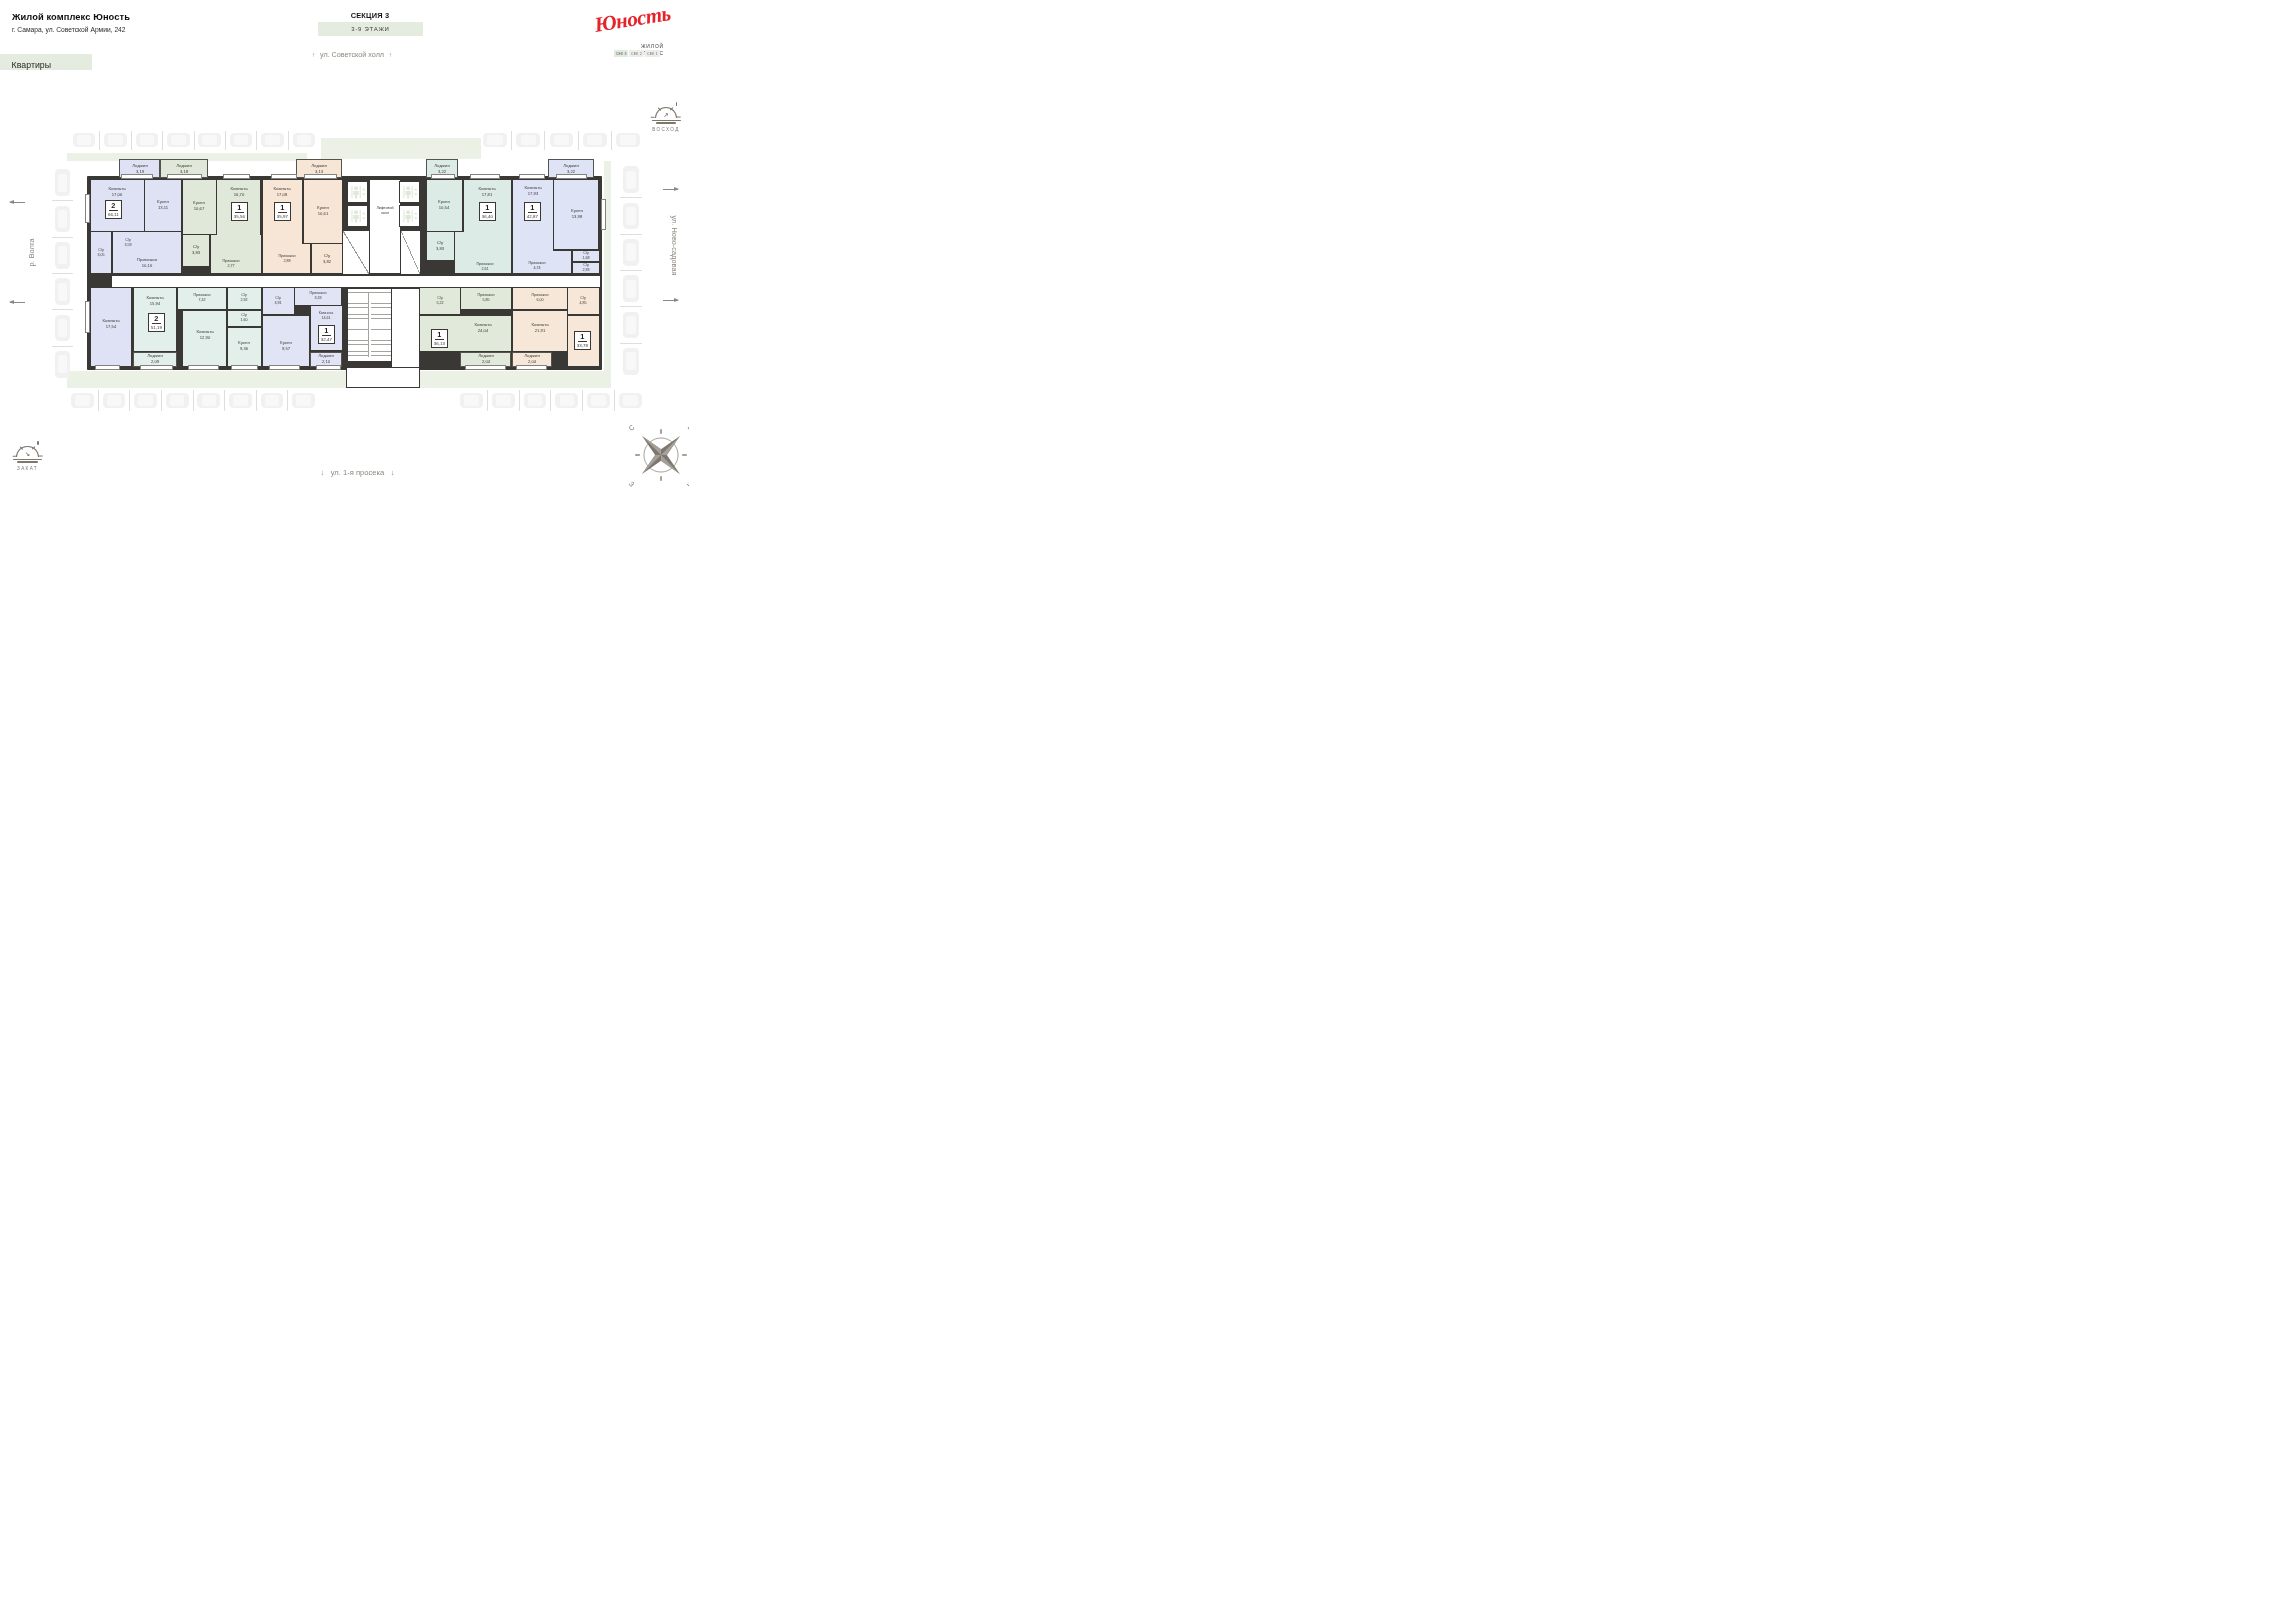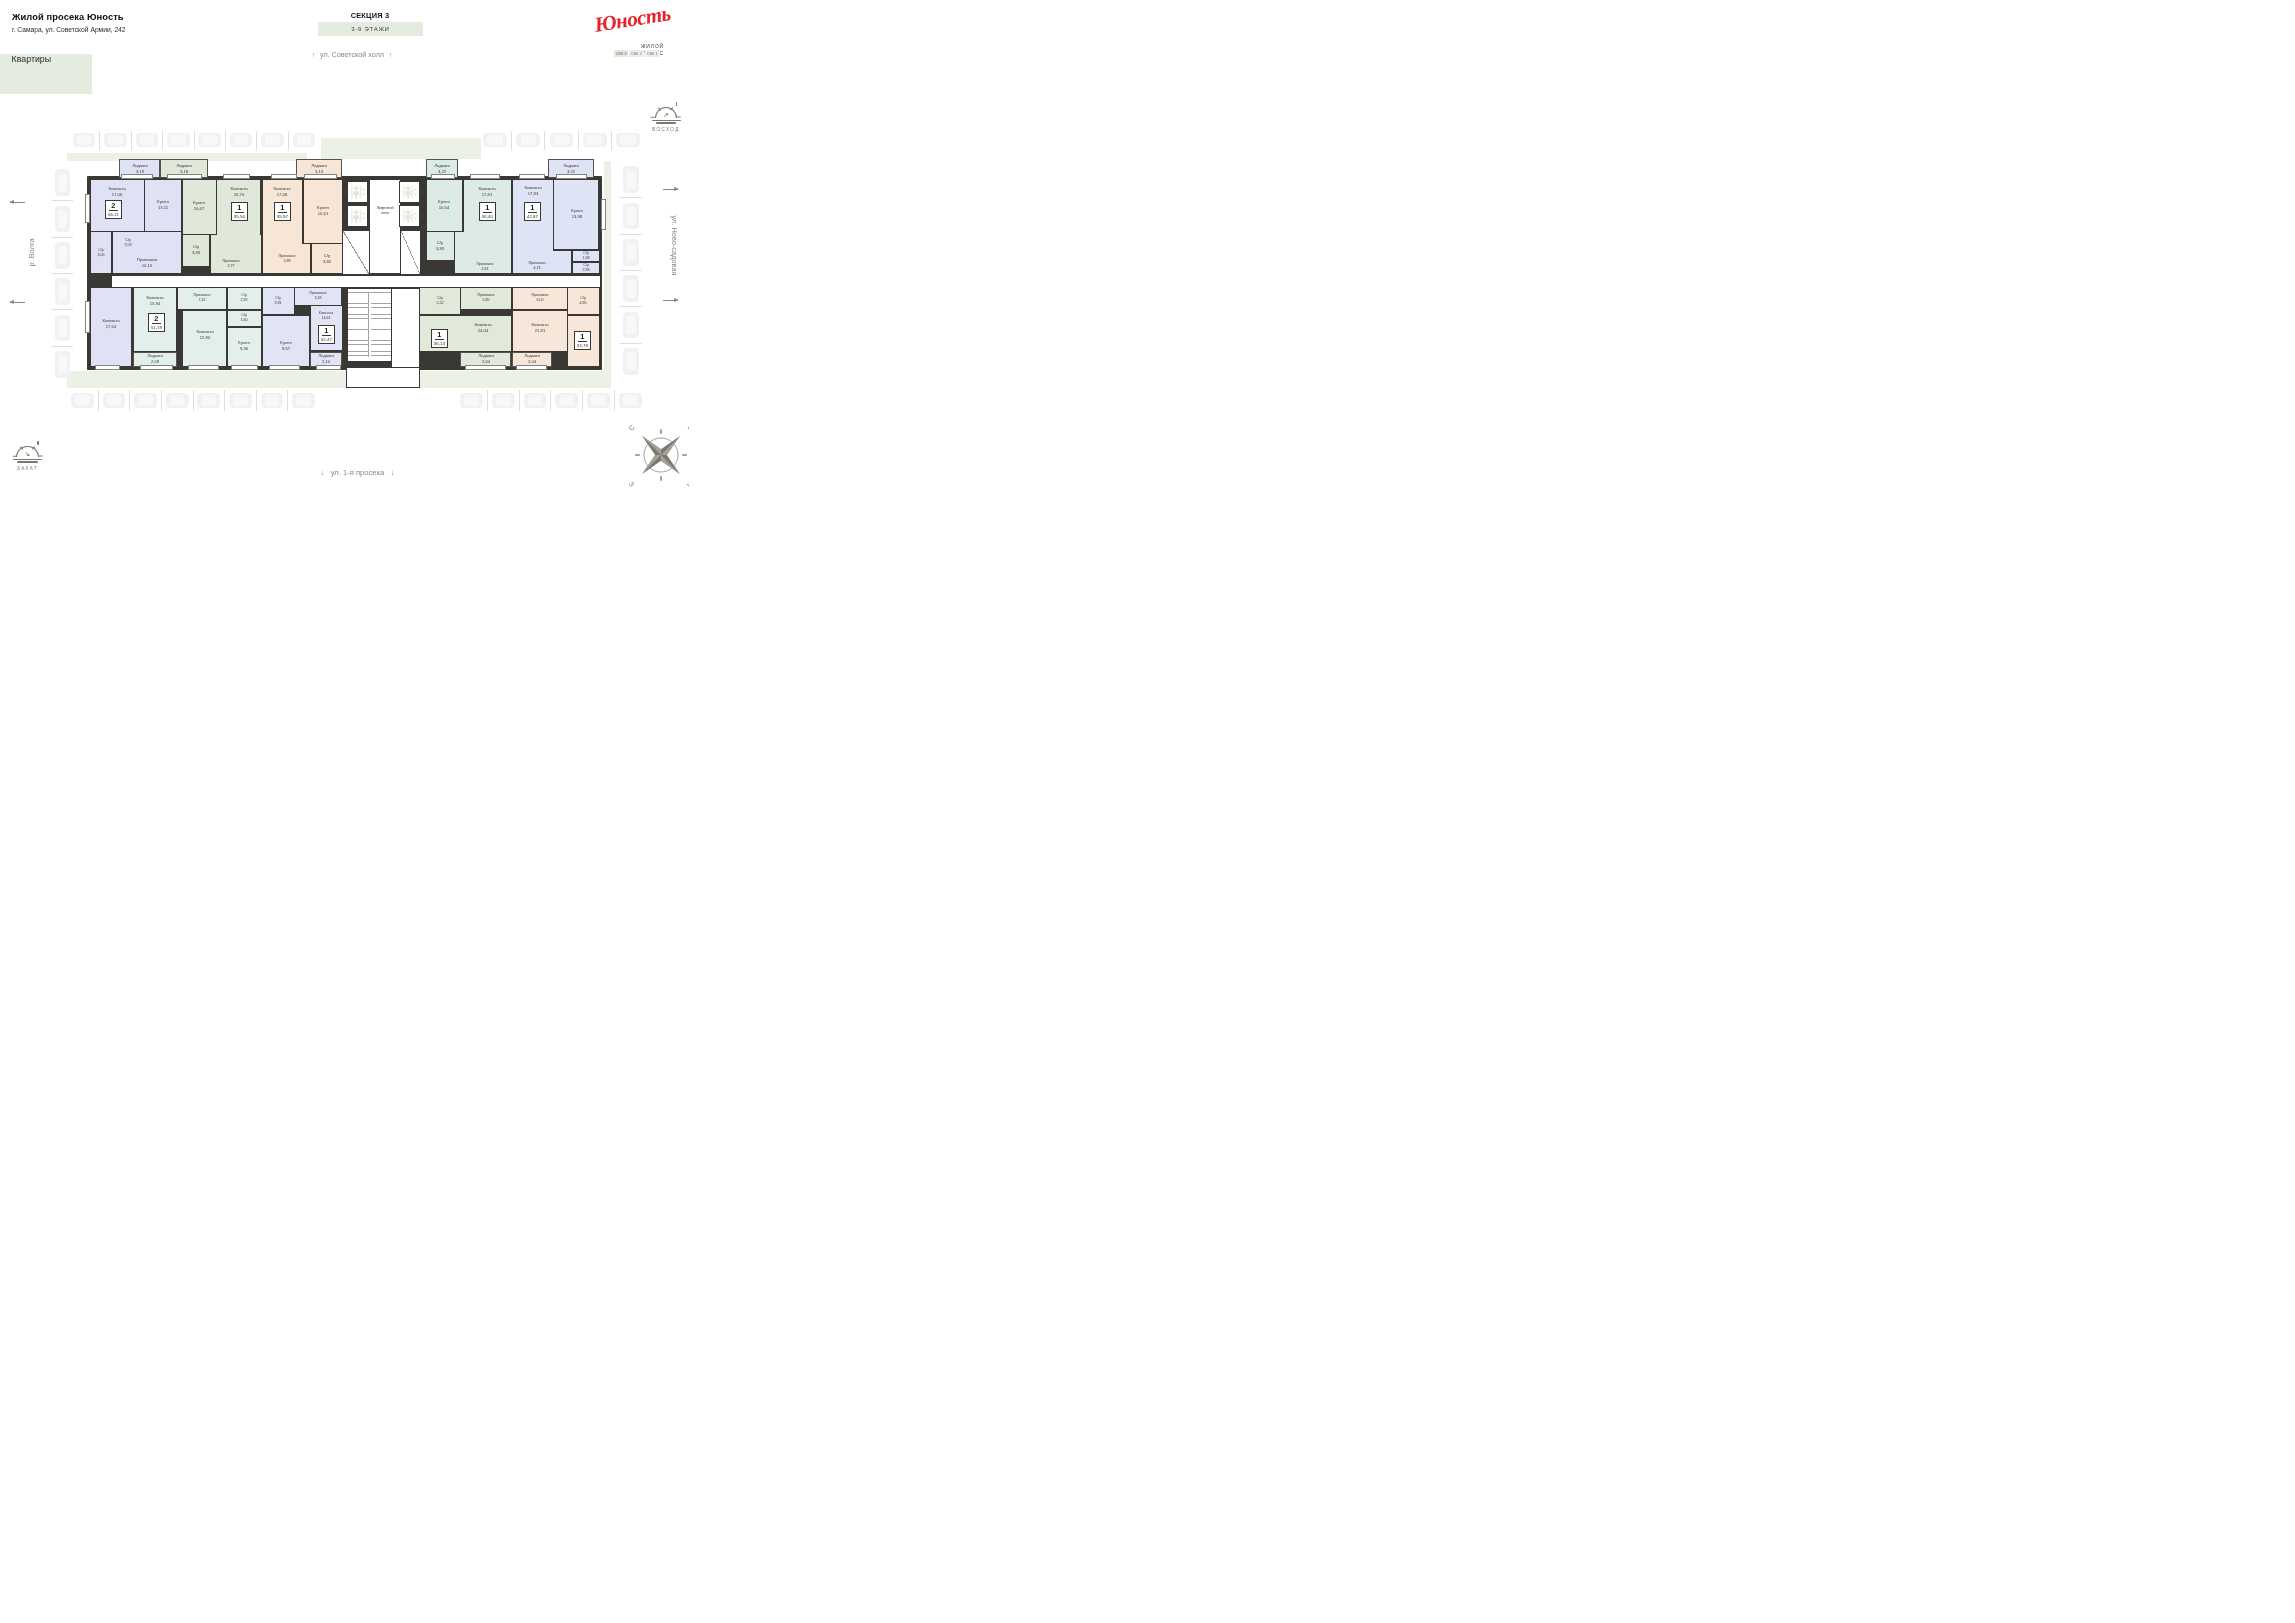--- a/index.html
+++ b/index.html
@@ -2,22 +2,22 @@
 <html style="font-size:7.4px"><head>
 <meta charset="utf-8">
 <style>
   html,body{margin:0;padding:0;background:#fff;}
   body{width:689px;height:487px;position:relative;overflow:hidden;
        font-family:"Liberation Sans",sans-serif;color:#222;}
   .abs{position:absolute;}
   
   #title{left:12px;top:12px;font-size:9.3px;font-weight:bold;color:#0e0e0e;letter-spacing:0.1px;}
   #address{left:12px;top:26px;font-size:6.7px;color:#2a2a2a;}
-  #kvartiry{left:0;top:54px;width:92px;height:40px;background:#e4ece0;
-            display:flex;align-items:flex-start;}
+  #kvartiry{left:0;top:54px;width:92px;height:16px;background:#e4ece0;
+            display:flex;align-items:flex-end;}
   #kvartiry span{margin-left:11.6px;font-size:8.8px;color:#2b2b2b;}
   #section{left:296px;top:11px;width:148px;text-align:center;font-size:7.4px;font-weight:bold;color:#141414;letter-spacing:0.2px;}
   #floors{left:318px;top:22px;width:105px;height:14px;background:#e4ece0;display:flex;align-items:center;justify-content:center;
           font-size:6px;color:#3c3c3a;letter-spacing:0.7px;}
   #street-top{left:250px;top:50px;width:204px;text-align:center;font-size:7.2px;color:#8d8780;}
   #street-top .ar{font-size:6.5px;margin:0 4.6px;color:#8d8780;}
   
   #logo-name{left:593px;top:6.5px;width:79px;text-align:center;color:#e4232b;
     font-family:"Liberation Serif",serif;font-style:italic;font-weight:bold;font-size:21px;
     transform:rotate(-9deg);letter-spacing:-0.5px;}
@@ -79,21 +79,21 @@
   .prow.v .stall:not(:first-child){border-top:0.5px solid #dedede;}
   .car{width:74%;height:76%;background:#f1f1f1;border-radius:4.2px;position:relative;}
   .car::before{content:"";position:absolute;left:18%;right:18%;top:16%;bottom:16%;background:#f8f8f8;border-radius:2.3px;}
   
   #compass{left:626px;top:420px;width:70px;height:70px;}
   #compass text{font-size:15px;fill:#7d776e;font-family:"Liberation Sans",sans-serif;}
 </style>
 </head>
 <body>
 
-<div class="abs" id="title">Жилой просека Юность</div>
+<div class="abs" id="title">Жилой комплекс Юность</div>
 <div class="abs" id="address">г. Самара, ул. Советской Армии, 242</div>
 <div class="abs" id="kvartiry">
   <span>Квартиры</span>
 </div>
 <div class="abs" id="section">СЕКЦИЯ 3</div>
 <div class="abs" id="floors">3-9 ЭТАЖИ</div>
 <div class="abs" id="street-top">
   <span class="ar">↑</span><span>ул. Советской холл</span><span class="ar">↑</span>
 </div>
 

